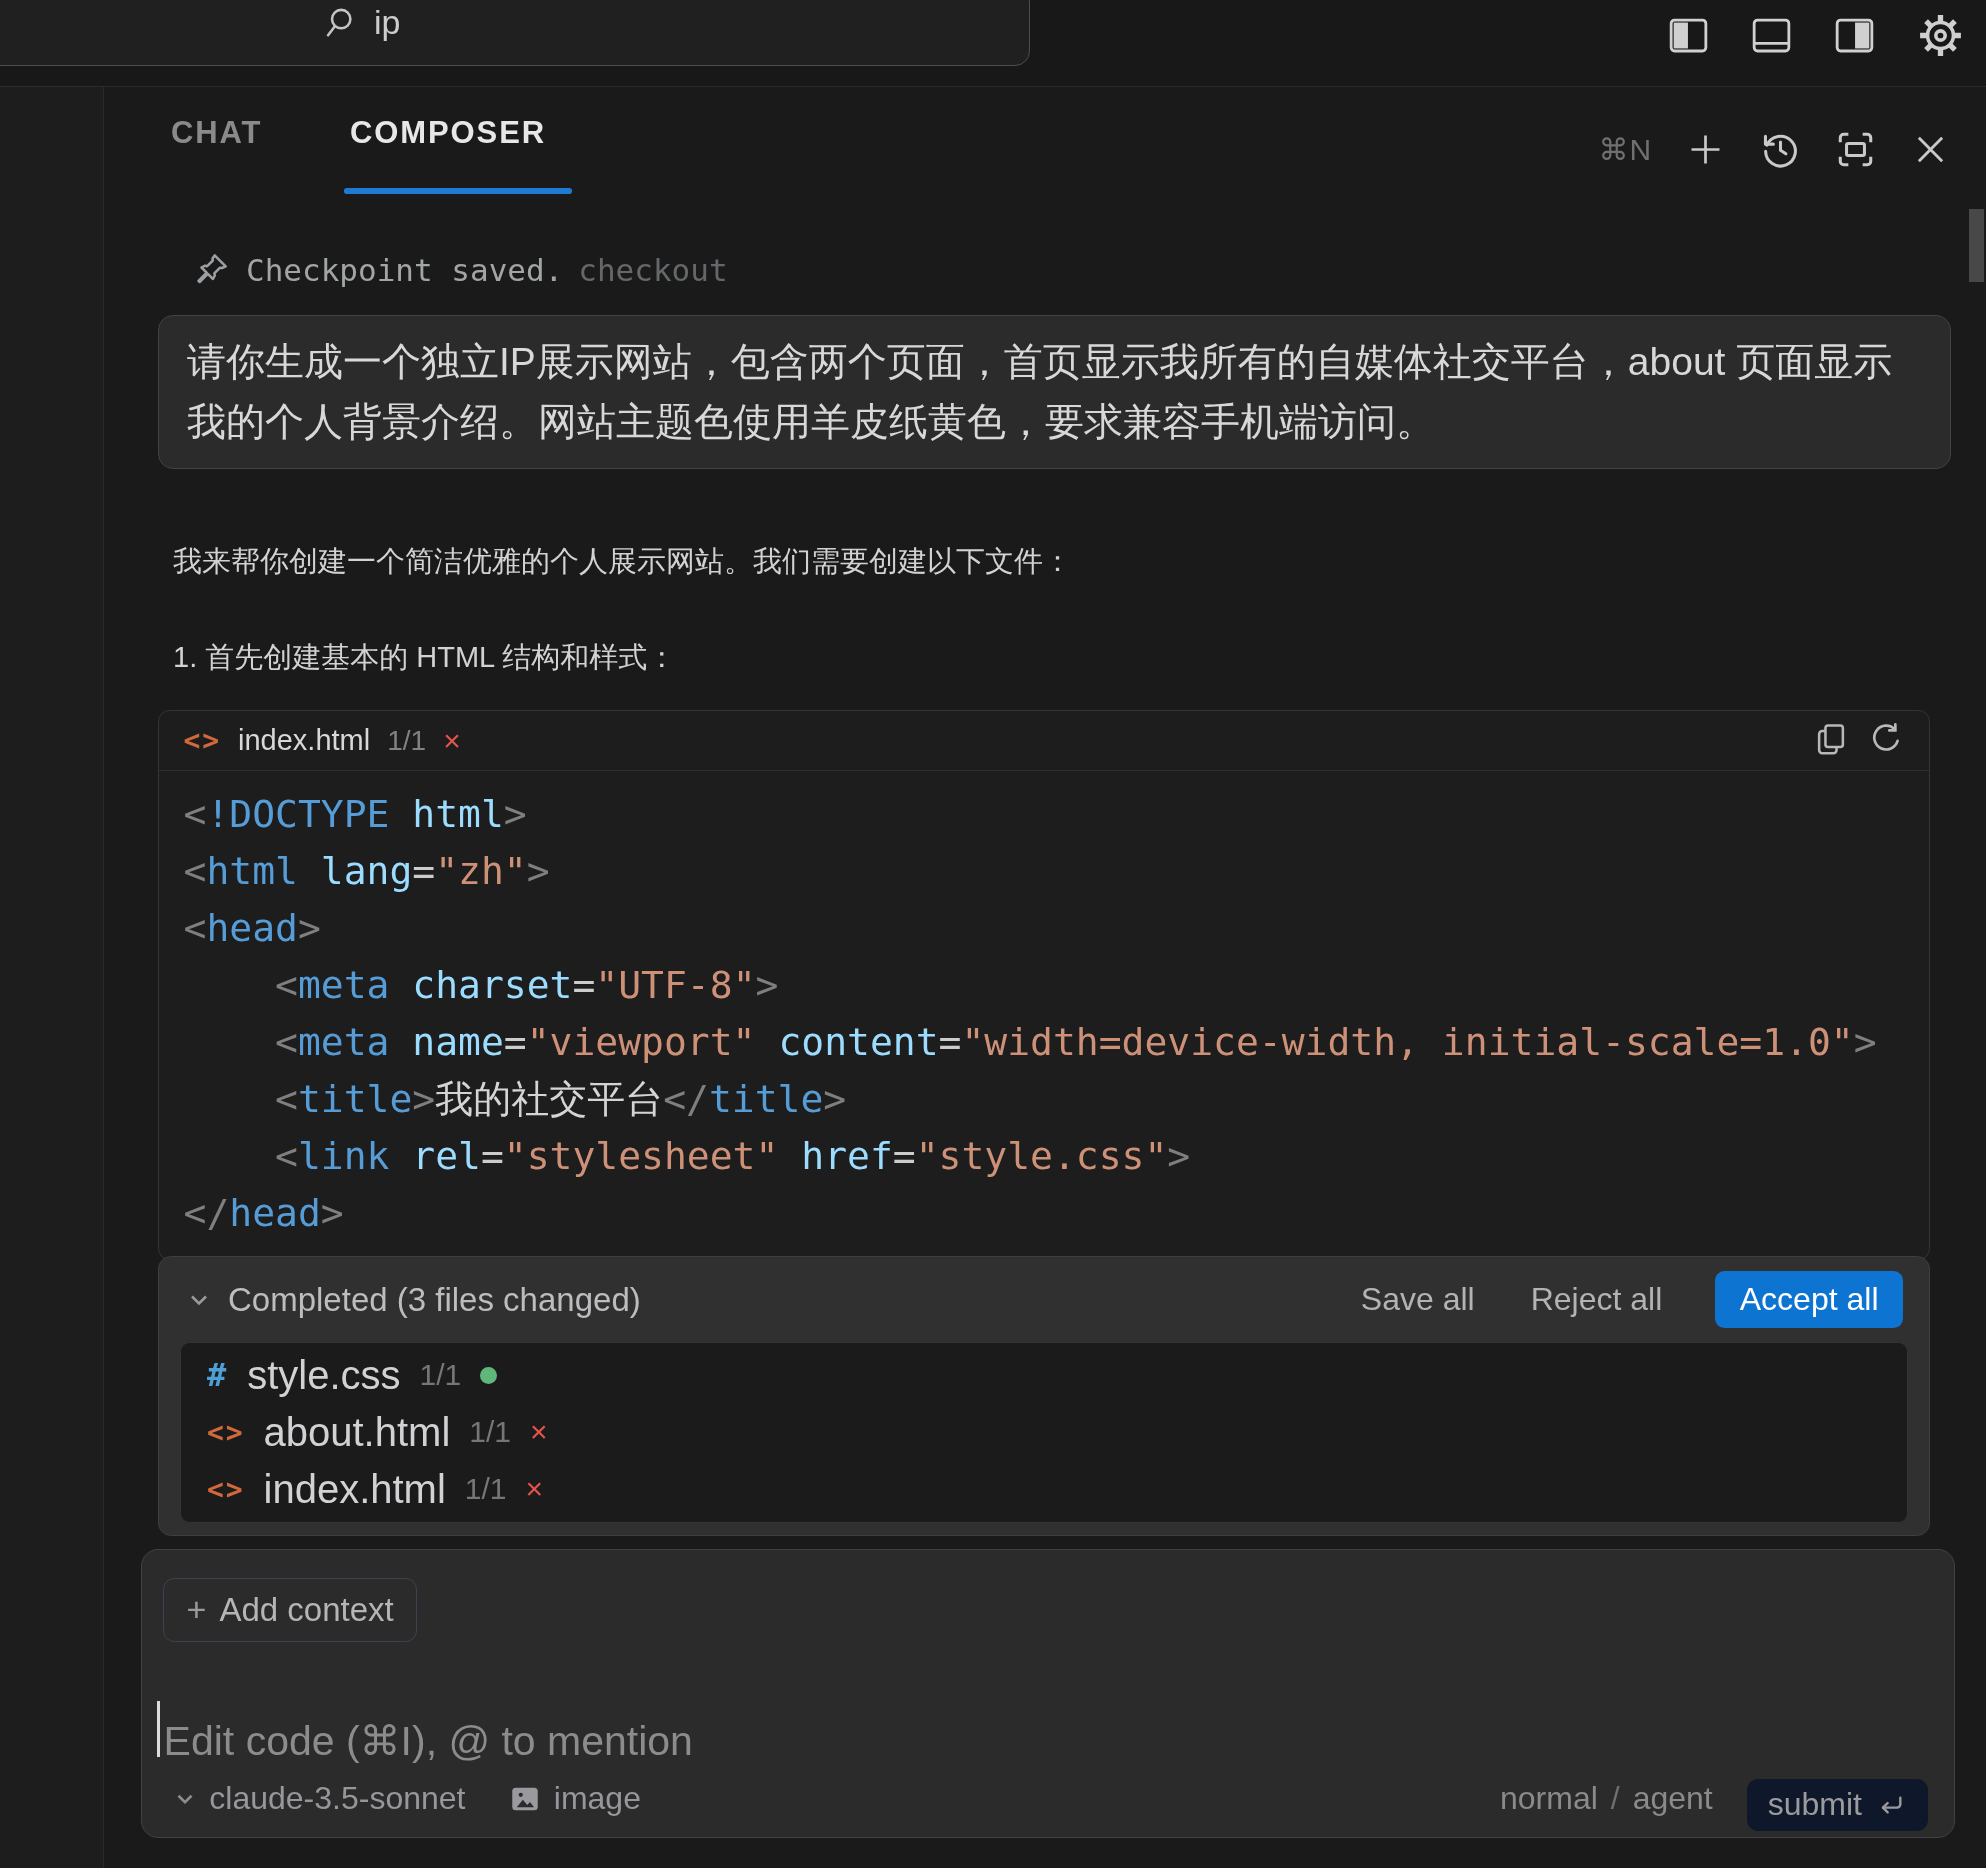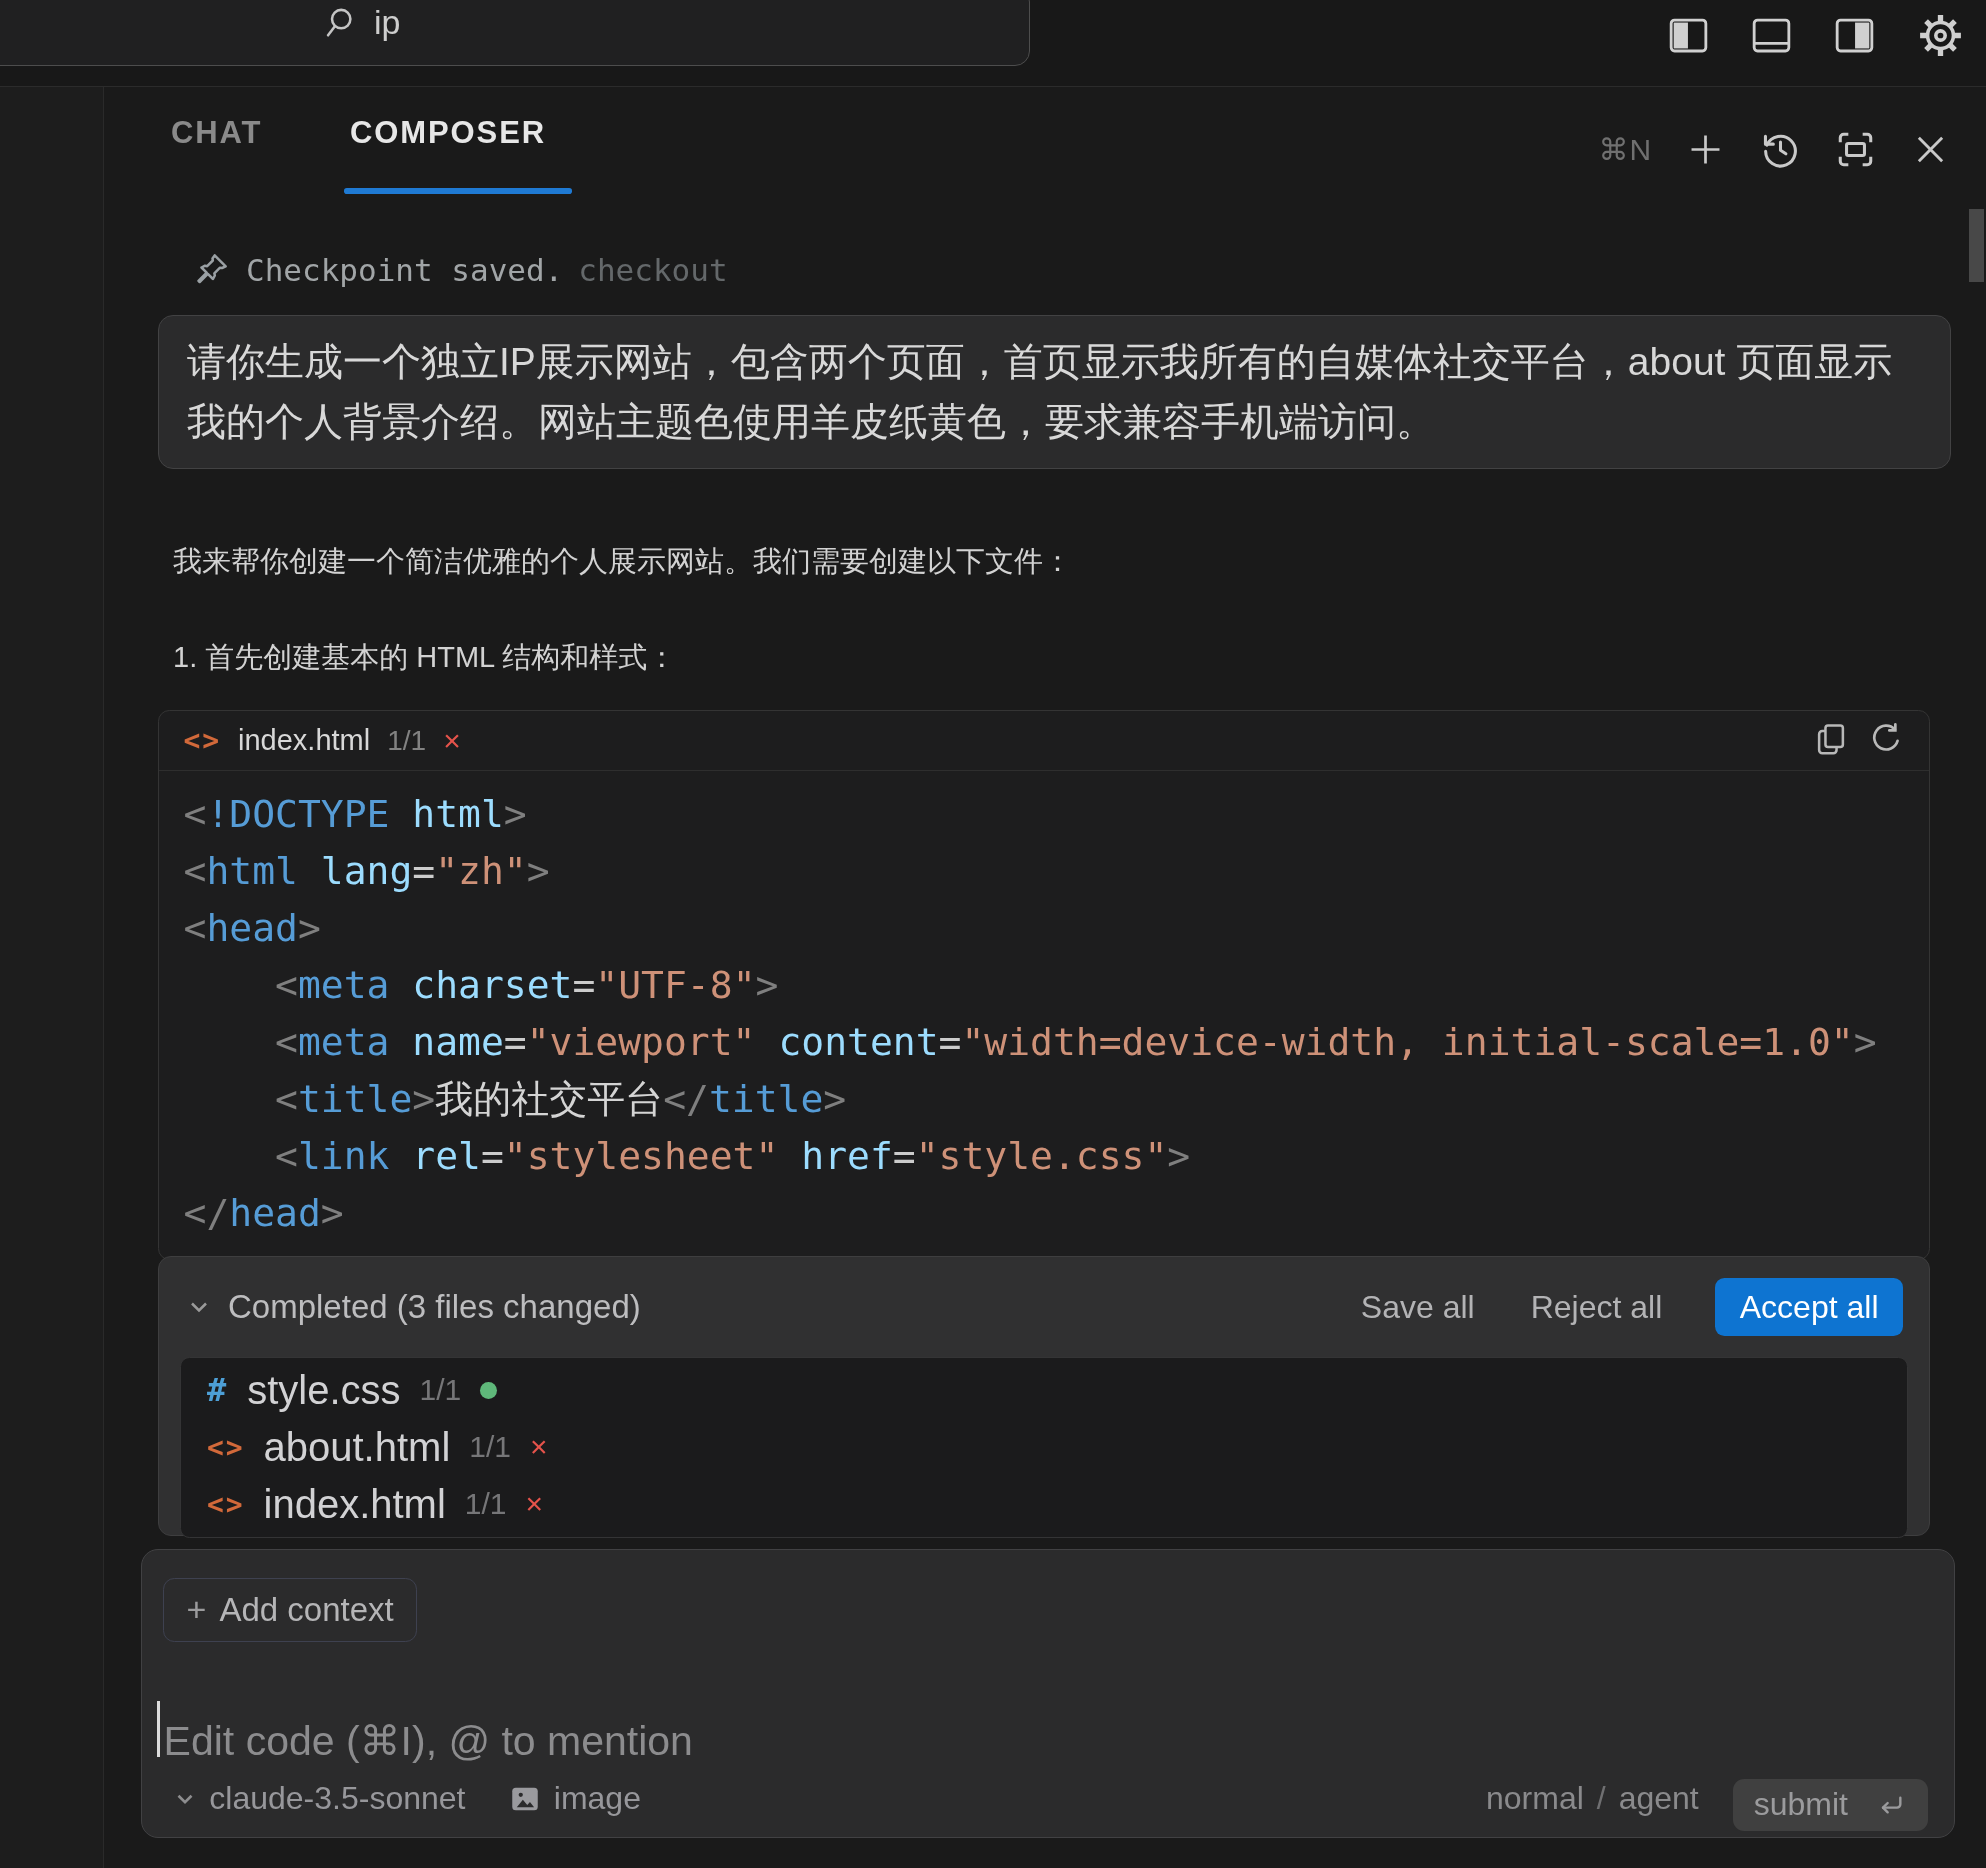--- a/index.html
+++ b/index.html
@@ -66,21 +66,21 @@
   .code-header .spacer{ flex:1; }
   .code-header svg{ width:38px; height:38px; }
   .code-body{ padding:15px 24.5px; font-family:"DejaVu Sans Mono", monospace; font-size:38px;
     line-height:57px; white-space:pre; color:#d4d4d4; }
   .tok-p{ color:#7f7f7f; } .tok-tag{ color:#569cd6; } .tok-attr{ color:#9cdcfe; }
   .tok-eq{ color:#cccccc; } .tok-str{ color:#ce9178; } .tok-plain{ color:#d4d4d4; }
 
   
   .review{ position:absolute; left:53px; top:1183px; width:1772px; height:280px;
     background:#303031; border:0.9px solid #3e3e3f; border-radius:13px; z-index:5; }
-  .review-header{ height:100px; display:flex; align-items:center; padding:0 26px; gap:15px; }
+  .review-header{ height:85px; display:flex; align-items:center; padding:0 26px; gap:15px; }
   .review-header .chev{ width:28px; height:28px; color:#9a9a9a; }
   .review-status{ color:#bdbdbf; font-size:33px; }
   .review-header .spacer{ flex:1; }
   .btn-muted{ color:#b3b3b5; font-size:32px; margin-left:41px; cursor:default; }
   .btn-accept{ margin-left:38px; background:var(--accept,#0e74d1); color:#fff; font-size:32px;
     padding:10.4px 24.5px; border-radius:9.4px; border:none; font-family:inherit; }
   .file-list{ margin:0 21px; height:181px; background:#1b1b1c; border:0.9px solid #343435;
     border-radius:9.4px; padding:3.8px 0; overflow:hidden; }
   .file-row{ height:57px; display:flex; align-items:center; gap:19px; padding:0 26px; }
   .file-row .fname{ color:#d2d2d4; font-size:40px; }
@@ -101,22 +101,22 @@
   .bottom-row{ position:absolute; left:30px; right:26px; bottom:13px; height:51px;
     display:flex; align-items:center; }
   .bottom-row .chev{ width:26px; height:26px; color:#8d8d8f; }
   .model-name{ color:#97979b; font-size:32px; margin-left:11.3px; }
   .image-group{ display:flex; align-items:center; gap:11.3px; margin-left:43px; }
   .image-group svg{ width:34px; height:34px; }
   .image-label{ color:#97979b; font-size:32px; }
   .bottom-row .spacer{ flex:1; }
   .mode{ color:#8a8a8c; font-size:32px; }
   .mode-sep{ color:#6f6f71; font-size:32px; margin:0 13px; }
-  .submit-pill{ margin-left:34px; background:#404040; border-radius:11.3px; padding:7.5px 21px;
-    display:flex; align-items:center; gap:27px;margin-top:12px; }
+  .submit-pill{ margin-left:34px; background:#0f172a; border-radius:11.3px; padding:7.5px 21px;
+    display:flex; align-items:center; gap:13px;margin-top:12px; }
   .submit-pill .lbl{ color:#9b9b9d; font-size:32px; }
   .submit-pill svg{ width:32px; height:32px; }
 
   .scroll-thumb{ position:absolute; left:1864px; top:136px; width:15px; height:73px; background:#484848; }
 </style>
 </head>
 <body>
 
 <div id="screen">
 

